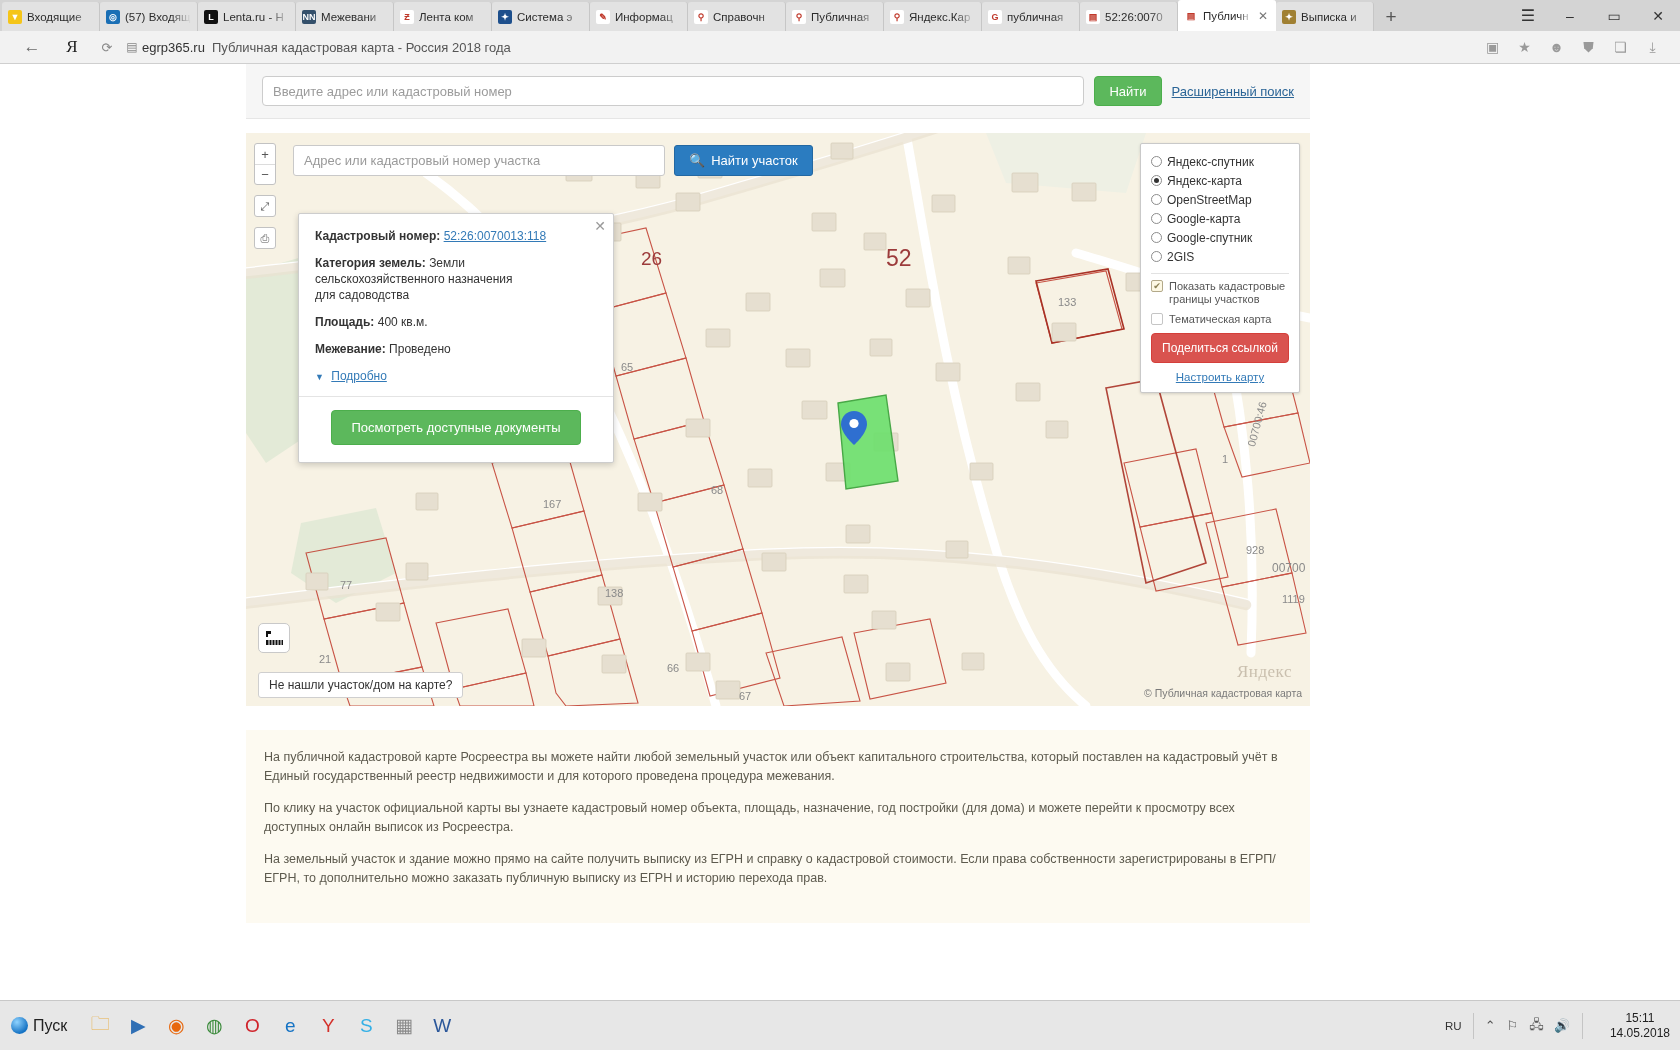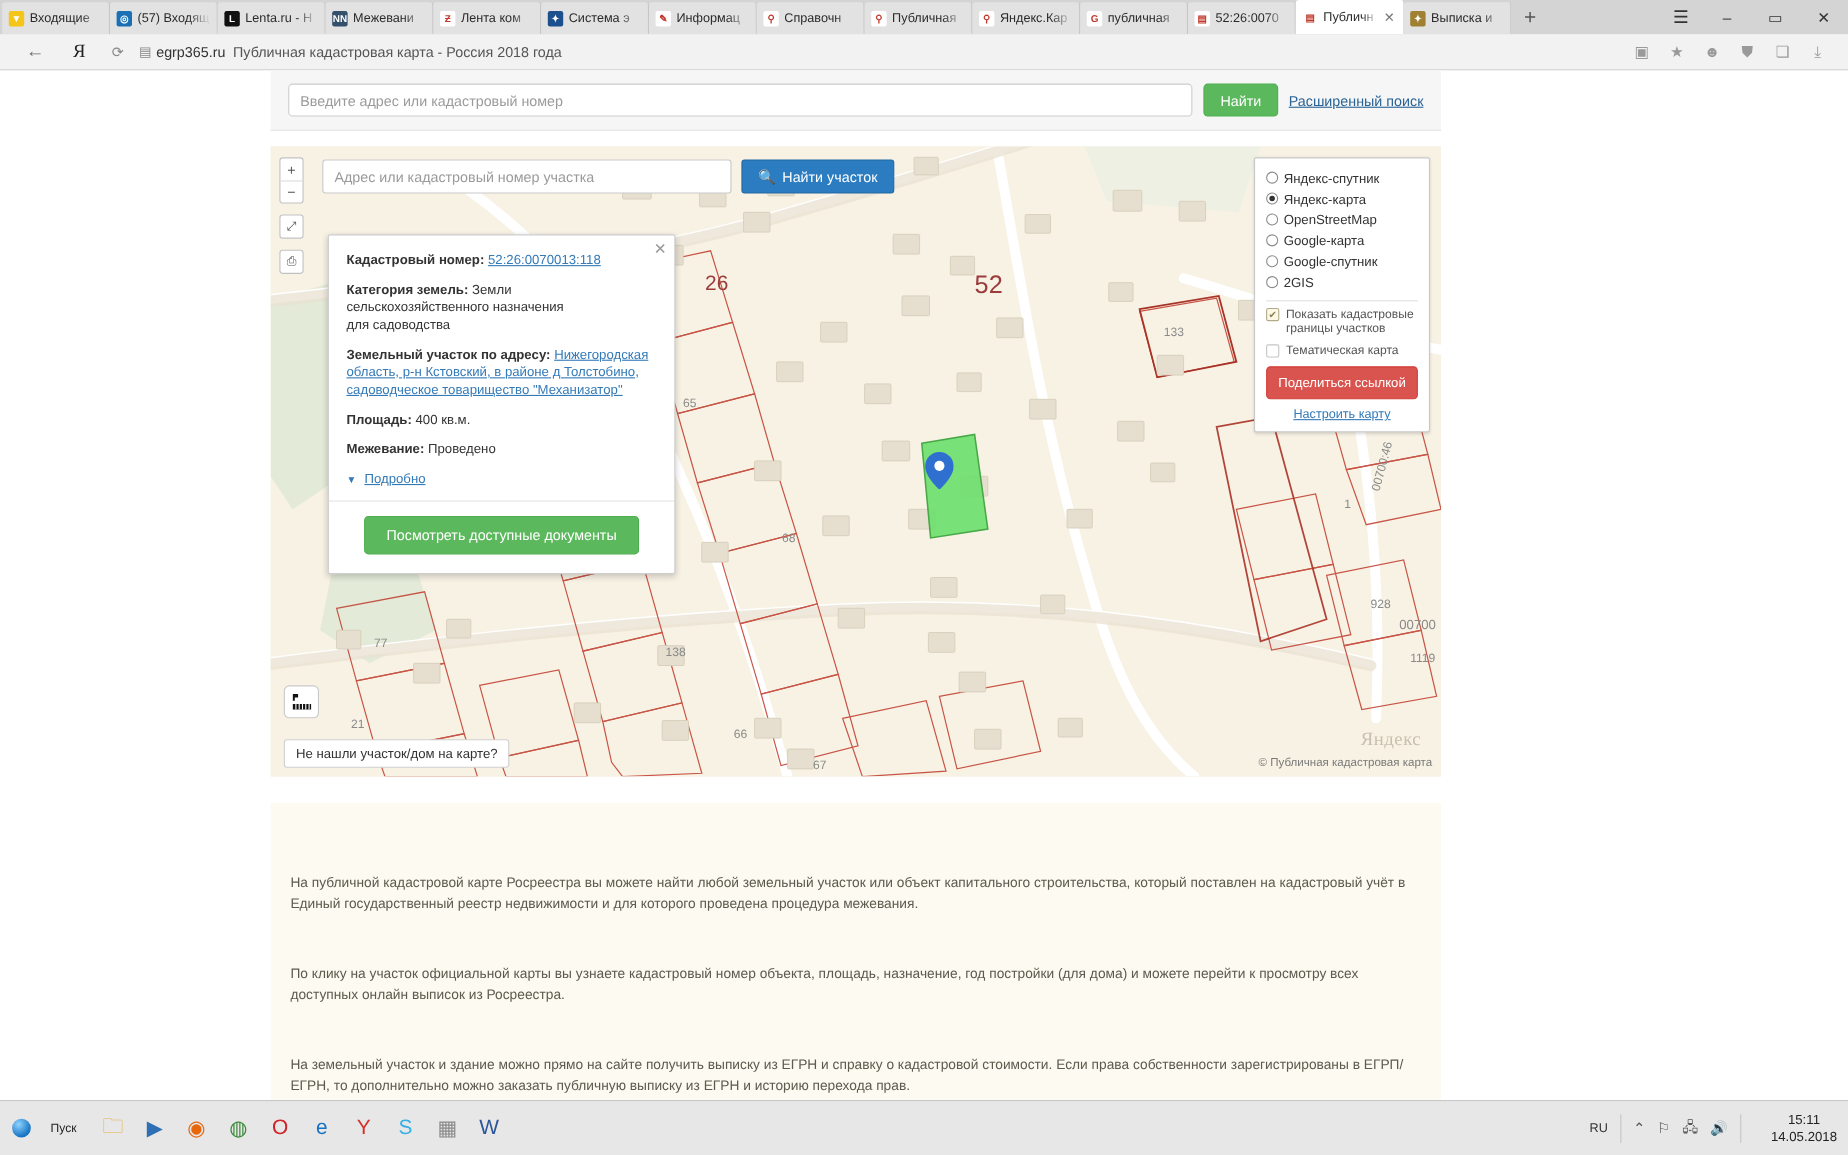--- a/index.html
+++ b/index.html
@@ -100,26 +100,26 @@
         display:flex; align-items:center; justify-content:center; font-size:9px; color:#8a7f52; }
   .cb.off { background:#fff; border-color:#c5c5c5; }
   .sharebtn { display:block; width:100%; background:#d9534f; border:1px solid #d43f3a; border-radius:4px; color:#fff;
               font-size:12px; padding:7px 0; margin-top:3px; cursor:pointer; }
   .setuplink { display:block; text-align:center; font-size:11.5px; color:#337ab7; text-decoration:underline; margin-top:8px; }
 
   
   .notice { margin:26px 0 0; background:#d9edf7; border:1px solid #bce8f1; border-radius:3px; padding:16px 18px;
             font-size:12.5px; color:#31708f; }
   .article { margin:24px 0 0; background:#fdfaf1; padding:18px 18px 22px; }
-  .article p { font-size:12.5px; color:#5d5a4e; line-height:19px; margin-bottom:13px;margin-top:45px; }
+  .article p { font-size:12.5px; color:#5d5a4e; line-height:19px; margin-bottom:13px; }
 
   
   .taskbar { position:absolute; left:0; bottom:0; width:1680px; height:50px; background:#e7e7e7;
              border-top:1px solid #c8c8c8; display:flex; align-items:center; }
-  .startbtn { display:flex; align-items:center; gap:18px; padding:0 11px; height:50px; font-size:11px; color:#222; }
+  .startbtn { display:flex; align-items:center; gap:5px; padding:0 11px; height:50px; font-size:16px; color:#222; }
   .startorb { width:17px; height:17px; border-radius:50%;
               background:radial-gradient(circle at 35% 30%, #8fd3ff, #1673c4 70%); }
   .tbicons { display:flex; align-items:center; gap:2px; padding-left:4px; }
   .tbico { width:36px; height:42px; display:flex; align-items:center; justify-content:center; font-size:19px;
            border:1px solid transparent; }
   .tray { margin-left:auto; display:flex; align-items:center; gap:11px; padding-right:10px; font-size:11.5px; color:#333; }
   .trayico { font-size:13px; color:#555; }
   .clock { text-align:center; line-height:15px; font-size:12px; color:#222; padding-left:6px;margin-left:10px; }
   .tdiv { width:1px; height:26px; background:#c5c5c5; }
 </style>
@@ -490,24 +490,20 @@
           <b>Кадастровый номер:</b>
           <a class="plink">52:26:0070013:118</a>
         </div>
 
         <div class="prow">
           <b>Категория земель:</b>
           <span>Земли сельскохозяйственного назначения</span><br>
           <span>для садоводства</span>
         </div>
 
-        <div class="prow">
-          <b>Земельный участок по адресу:</b>
-          <a class="plink">Нижегородская область, р-н Кстовский, в районе д Толстобино, садоводческое товарищество "Механизатор"</a>
-        </div>
 
         <div class="prow">
           <b>Площадь:</b>
           <span>400 кв.м.</span>
         </div>
 
         <div class="prow">
           <b>Межевание:</b>
           <span>Проведено</span>
         </div>

